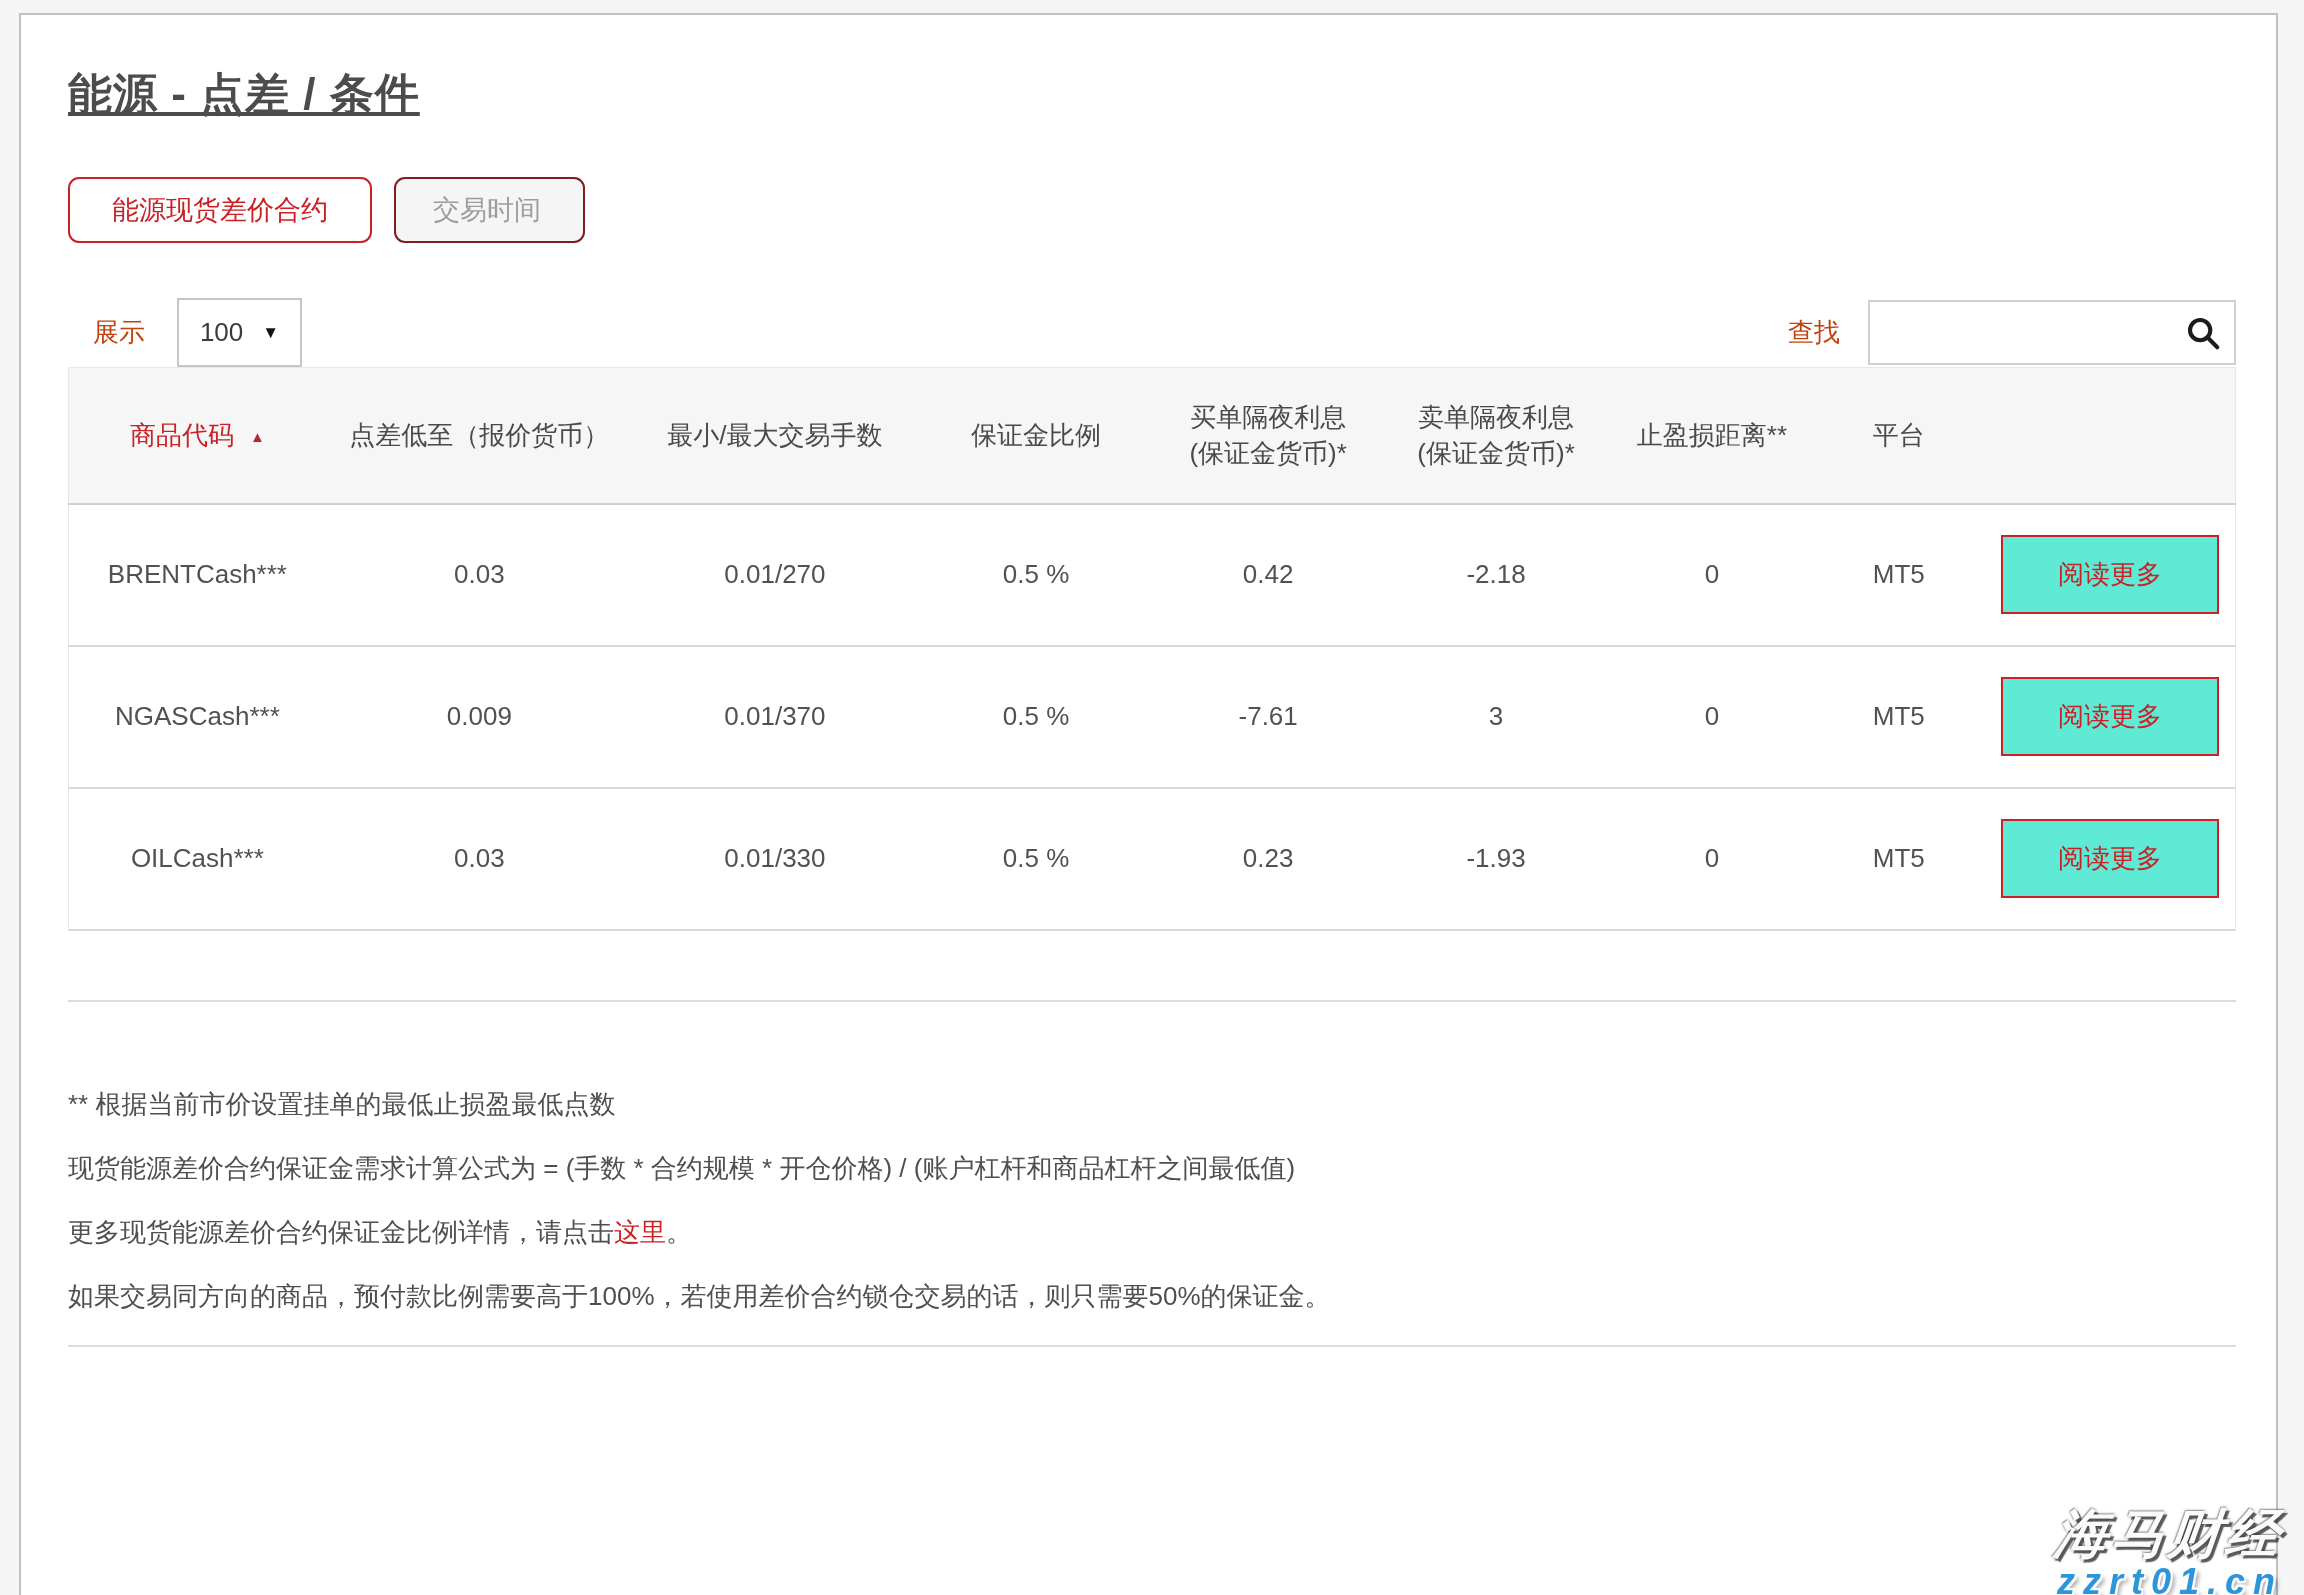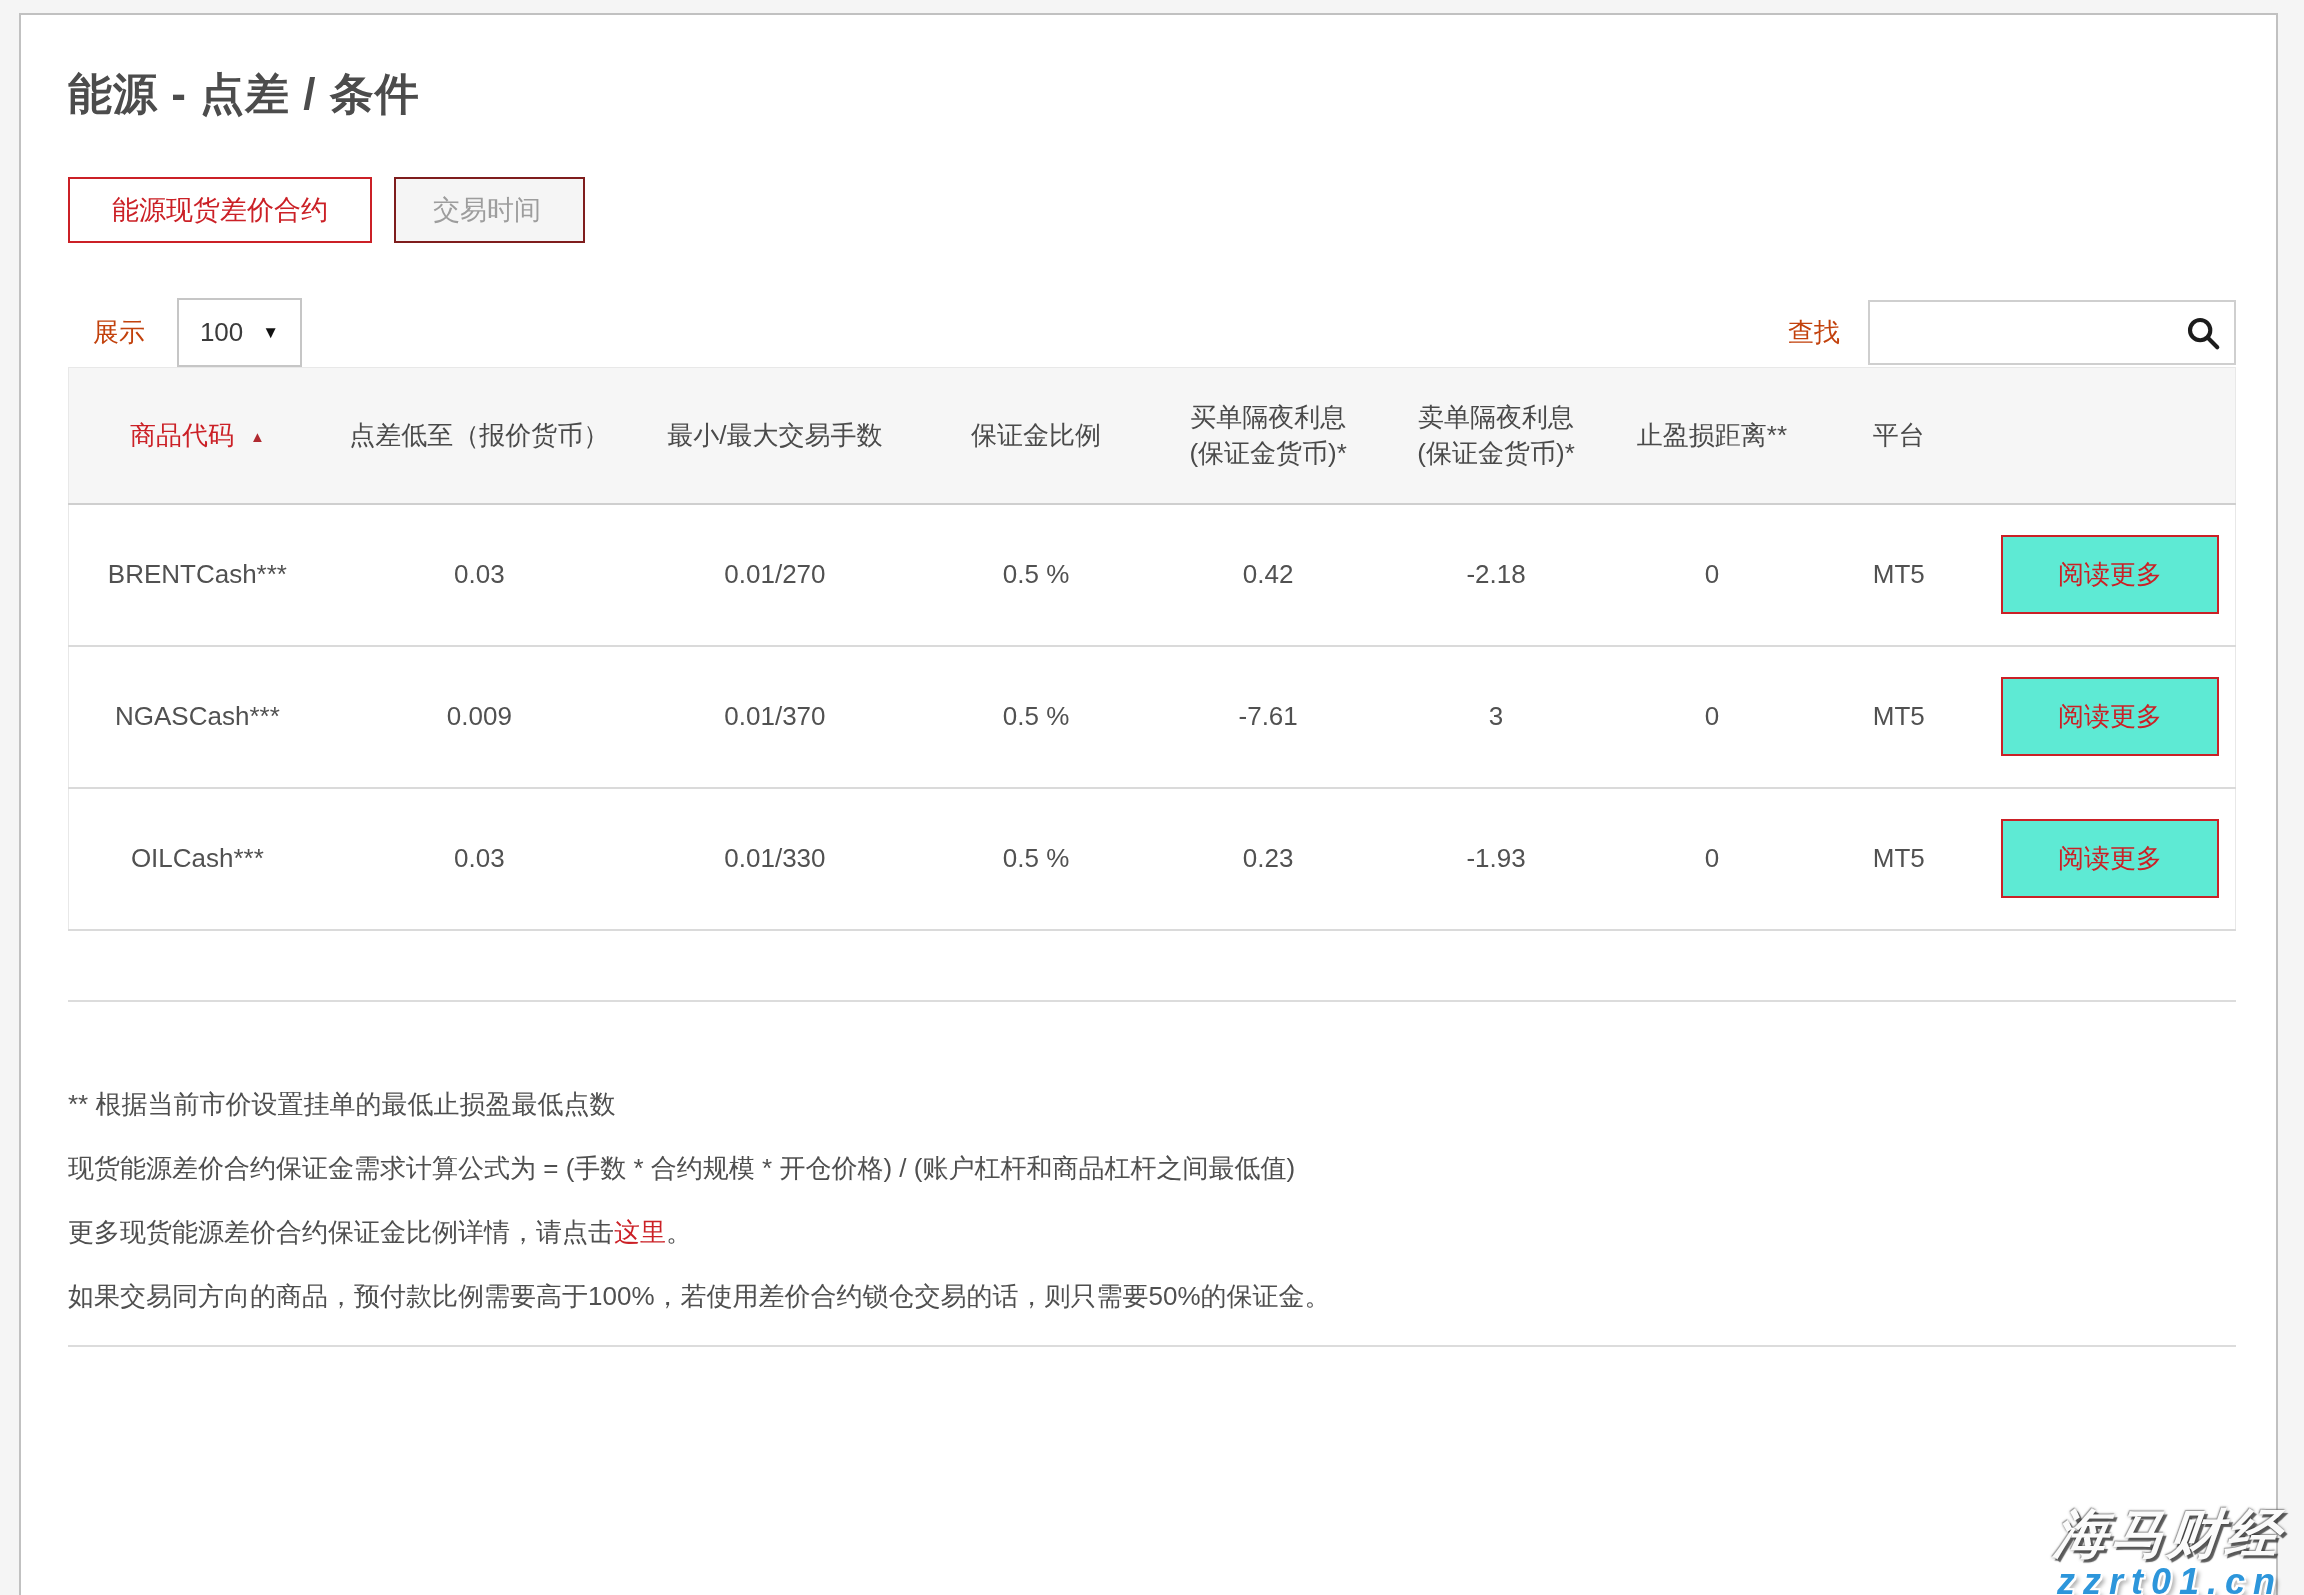--- a/index.html
+++ b/index.html
@@ -6,24 +6,24 @@
   html,body { width:2305px; height:1596px; background:#f5f5f5; overflow:hidden;
               font-family:"Liberation Sans", sans-serif; }
   body { position:relative; }
 
   .container {
     position:absolute; left:19px; top:13px; width:2259px; height:1683px;
     background:#ffffff; border:2px solid #c1c1c1; border-bottom:none;
     padding:0 40px 0 47px;
   }
 
-  .page-title { margin-top:50px; font-size:44px; font-weight:bold; color:#4c4c4c; letter-spacing:1px; }
+  .page-title { margin-top:50px; font-size:44px; font-weight:bold; color:#4c4c4c; letter-spacing:1px;text-decoration:underline; }
 
   .tabs { margin-top:53px; display:flex; gap:22px; }
-  .tab { height:66px; line-height:62px; padding:0 42px; font-size:27px; cursor:pointer; }
+  .tab { height:66px; line-height:62px; padding:0 42px; font-size:27px; cursor:pointer;border-radius:11px; }
   .tab.active { border:2px solid #cb2026; color:#cb2026; background:#ffffff; }
   .tab.inactive { border:2px solid #7f1d1d; color:#9d9d9d; background:#f5f5f5;padding-left:37px; }
 
   .controls { margin-top:55px; display:flex; align-items:center; }
   .ctl-label { font-size:26px; color:#c2410c;margin-left:25px; }
   .select-box { margin-left:32px; width:125px; height:69px; border:2px solid #c6c6c6; background:#fff;
     display:flex; align-items:center; justify-content:center; gap:19px; cursor:pointer; }
   .select-value { font-size:26px; color:#3b3b3b; }
   .caret { font-size:17px; color:#111; }
   .spacer { flex:1; }

